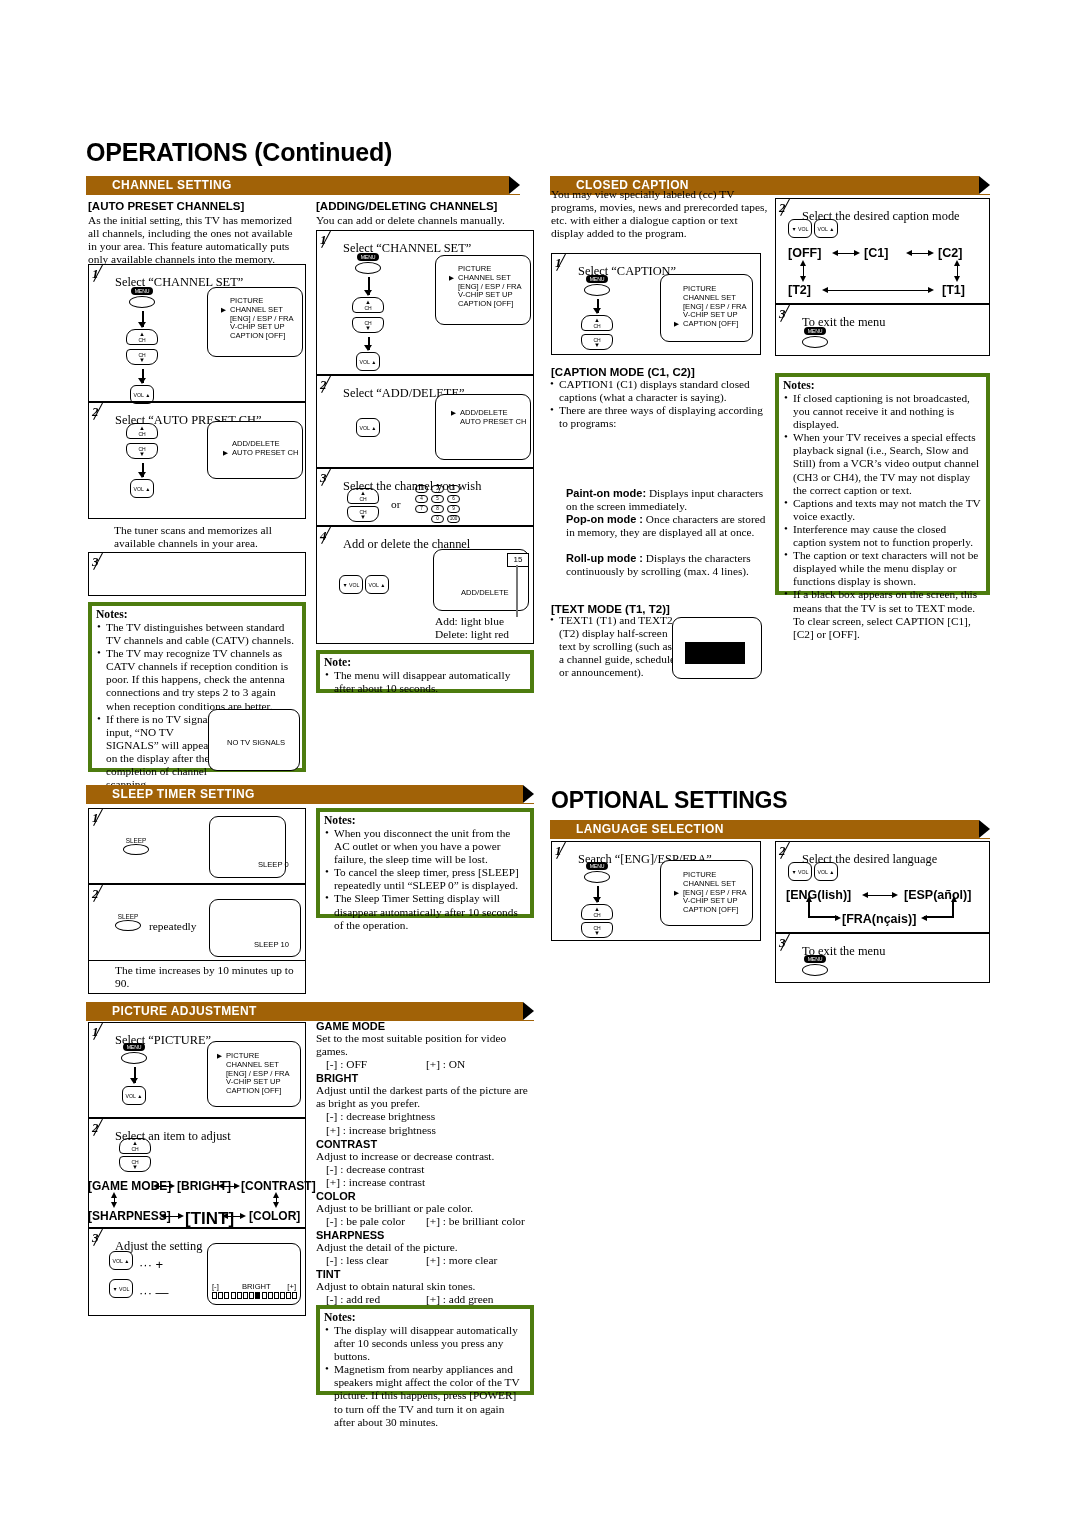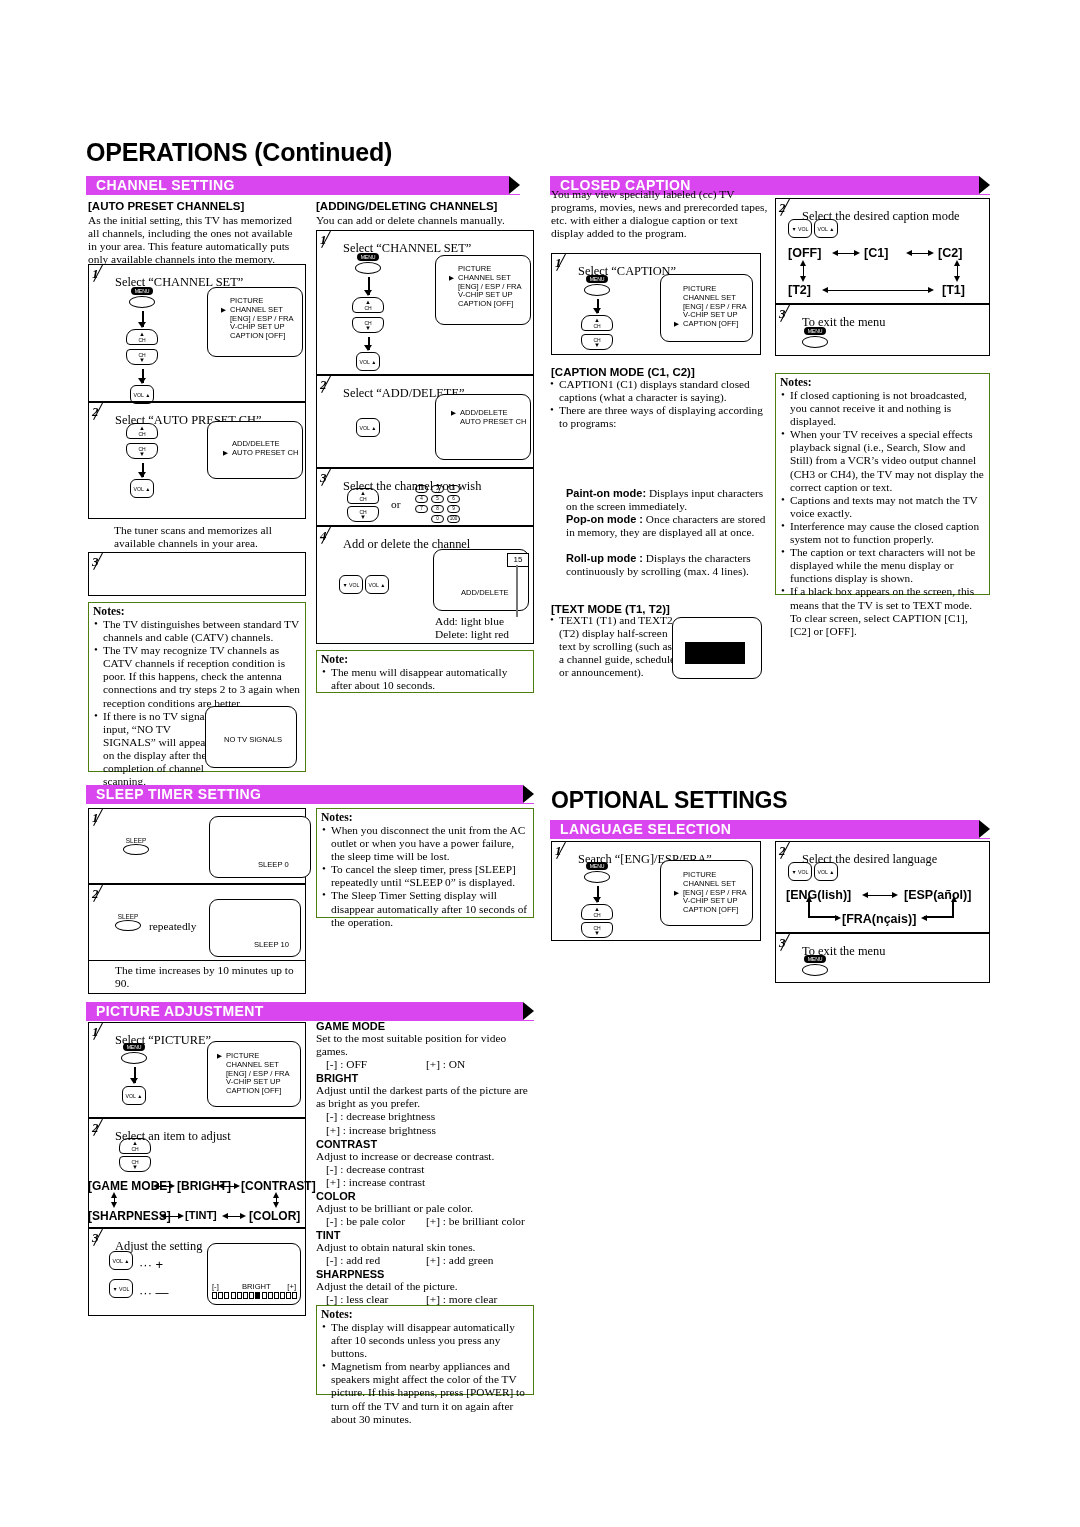--- a/index.html
+++ b/index.html
@@ -15,24 +15,24 @@
     position:absolute;left:86px;top:138px;margin:0;
     font-family:"Liberation Sans",sans-serif;
     font-size:25px;font-weight:bold;letter-spacing:-.2px;
   }
   h2.big-title{
     position:absolute;margin:0;
     font-family:"Liberation Sans",sans-serif;
     font-size:23px;font-weight:bold;letter-spacing:-.2px;
   }
   .barhead{
-    position:absolute;background:#d946ef;color:#fff;
+    position:absolute;background:#a16207;color:#fff;
     font-family:"Liberation Sans",sans-serif;
-    font-size:14px;font-weight:bold;letter-spacing:.4px;
-    padding:3px 0 3px 10px;box-sizing:border-box;
+    font-size:12px;font-weight:bold;letter-spacing:.4px;
+    padding:3px 0 3px 26px;box-sizing:border-box;
     height:19px;line-height:13px;
   }
   .barhead .tri{
     position:absolute;right:0;top:0;width:0;height:0;
     border-top:9.5px solid #fff;border-bottom:9.5px solid #fff;
     border-left:11px solid #000;
   }
   .sub-h{font-family:"Liberation Sans",sans-serif;font-size:11.5px;font-weight:bold;}
   .body-t{font-family:"Liberation Serif",serif;font-size:11.4px;line-height:13.1px;}
 
@@ -76,21 +76,21 @@
   .arrow-d .hd{position:absolute;left:0;bottom:-1px;width:0;height:0;
       border-left:4.5px solid transparent;border-right:4.5px solid transparent;border-top:6px solid #000;}
 
   
   .kp{position:absolute;}
   .kp .k{position:absolute;width:13px;height:7.5px;border:1px solid #000;border-radius:4px;
       box-sizing:border-box;font-family:"Liberation Sans",sans-serif;font-size:4.6px;
       text-align:center;line-height:6px;}
 
   
-  .notebox{position:absolute;border:1px solid #4d7c0f;box-sizing:border-box;padding:2px 4px 3px 4px;}
+  .notebox{position:absolute;border:4px solid #4d7c0f;box-sizing:border-box;padding:2px 4px 3px 4px;}
   .notebox .nh{font-family:"Liberation Serif",serif;font-weight:bold;font-size:11.6px;line-height:13px;}
   .notebox ul{margin:0;padding:0;list-style:none;}
   .notebox li{position:relative;padding-left:10px;font-family:"Liberation Serif",serif;
       font-size:11.3px;line-height:13.1px;margin-top:0px;}
   .notebox li:before{content:"\2022";position:absolute;left:1px;top:-1px;font-size:11px;}
 
   
   .flowlbl{position:absolute;font-family:"Liberation Sans",sans-serif;font-size:12.5px;font-weight:bold;white-space:nowrap;}
   .dbl-h{position:absolute;height:7px;}
   .dbl-h .bar{position:absolute;left:5px;right:5px;top:2.6px;height:1.8px;background:#000;}
@@ -413,21 +413,21 @@
     <span>SLEEP TIMER SETTING</span>
     <span class="tri"></span>
   </div>
 
   <div class="stepbox" style="left:88px;top:808px;width:218px;height:76px;">
     <div class="stepnum"><span>1</span><span class="slash"></span></div>
     <div class="abs" style="left:30px;top:28px;width:34px;">
       <div style="font-family:'Liberation Sans',sans-serif;font-size:6.4px;text-align:center;">SLEEP</div>
       <div style="width:26px;height:11px;margin:0 auto;border:1.1px solid #000;border-radius:50%;box-sizing:border-box;"></div>
     </div>
-    <div class="tvbox" style="left:120px;top:7px;width:102px;height:62px;">
+    <div class="tvbox" style="left:120px;top:7px;width:77px;height:62px;">
       <div class="screenlabel" style="left:48px;top:43px;">SLEEP 0</div>
     </div>
   </div>
 
   <div class="stepbox" style="left:88px;top:884px;width:218px;height:77px;">
     <div class="stepnum"><span>2</span><span class="slash"></span></div>
     <div class="abs" style="left:22px;top:28px;width:34px;">
       <div style="font-family:'Liberation Sans',sans-serif;font-size:6.4px;text-align:center;">SLEEP</div>
       <div style="width:26px;height:11px;margin:0 auto;border:1.1px solid #000;border-radius:50%;box-sizing:border-box;"></div>
     </div>
@@ -551,21 +551,21 @@
   <div class="stepbox" style="left:88px;top:1118px;width:218px;height:110px;">
     <div class="stepnum"><span>2</span><span class="slash"></span></div>
     <div class="steptext">Select an item to adjust</div>
     <div class="btn-ch" style="left:30px;top:19px;"><span class="ar">▲</span><span>CH</span></div>
     <div class="btn-ch dn" style="left:30px;top:37px;"><span>CH</span><span class="ar">▼</span></div>
 
     <div class="flowlbl" style="left:-1px;top:60px;font-size:12px;">[GAME MODE]</div>
     <div class="flowlbl" style="left:88px;top:60px;font-size:12px;">[BRIGHT]</div>
     <div class="flowlbl" style="left:152px;top:60px;font-size:12px;">[CONTRAST]</div>
     <div class="flowlbl" style="left:-1px;top:90px;font-size:12px;">[SHARPNESS]</div>
-    <div class="flowlbl" style="left:96px;top:90px;font-size:11px;">[TINT]</div>
+    <div class="flowlbl" style="left:96px;top:90px;font-size:17px;">[TINT]</div>
     <div class="flowlbl" style="left:160px;top:90px;font-size:12px;">[COLOR]</div>
 
     <div class="dbl-h" style="left:64px;top:64px;width:22px;">
         <span class="bar"></span>
         <span class="l"></span>
         <span class="r"></span>
       </div>
     <div class="dbl-h" style="left:129px;top:64px;width:22px;">
         <span class="bar"></span>
         <span class="l"></span>
@@ -652,34 +652,34 @@
     <div style="margin-bottom:1px;">
       <div class="defterm">COLOR</div>
       <div class="body-t">Adjust to be brilliant or pale color.</div>
       <div class="body-t" style="position:relative;padding-left:10px;">
         <span>[-] : be pale color</span>
         <span style="position:absolute;left:110px;">[+] : be brilliant color</span>
       </div>
     </div>
 
     <div style="margin-bottom:1px;">
+      <div class="defterm">SHARPNESS</div>
+      <div class="body-t">Adjust the detail of the picture.</div>
+      <div class="body-t" style="position:relative;padding-left:10px;">
+        <span>[-] : less clear</span>
+        <span style="position:absolute;left:110px;">[+] : more clear</span>
+      </div>
+    </div>
+
+    <div style="margin-bottom:1px;">
       <div class="defterm">TINT</div>
       <div class="body-t">Adjust to obtain natural skin tones.</div>
       <div class="body-t" style="position:relative;padding-left:10px;">
         <span>[-] : add red</span>
         <span style="position:absolute;left:110px;">[+] : add green</span>
-      </div>
-    </div>
-
-    <div style="margin-bottom:1px;">
-      <div class="defterm">SHARPNESS</div>
-      <div class="body-t">Adjust the detail of the picture.</div>
-      <div class="body-t" style="position:relative;padding-left:10px;">
-        <span>[-] : less clear</span>
-        <span style="position:absolute;left:110px;">[+] : more clear</span>
       </div>
     </div>
   </div>
 
   <div class="notebox" style="left:316px;top:1305px;width:218px;height:90px;">
     <div class="nh">Notes:</div>
     <ul>
       <li>The display will disappear automatically after 10 seconds unless you press any buttons.</li>
       <li>Magnetism from nearby appliances and speakers might affect the color of the TV picture. If this happens, press [POWER] to turn off the TV and turn it on again after about 30 minutes.</li>
     </ul>

